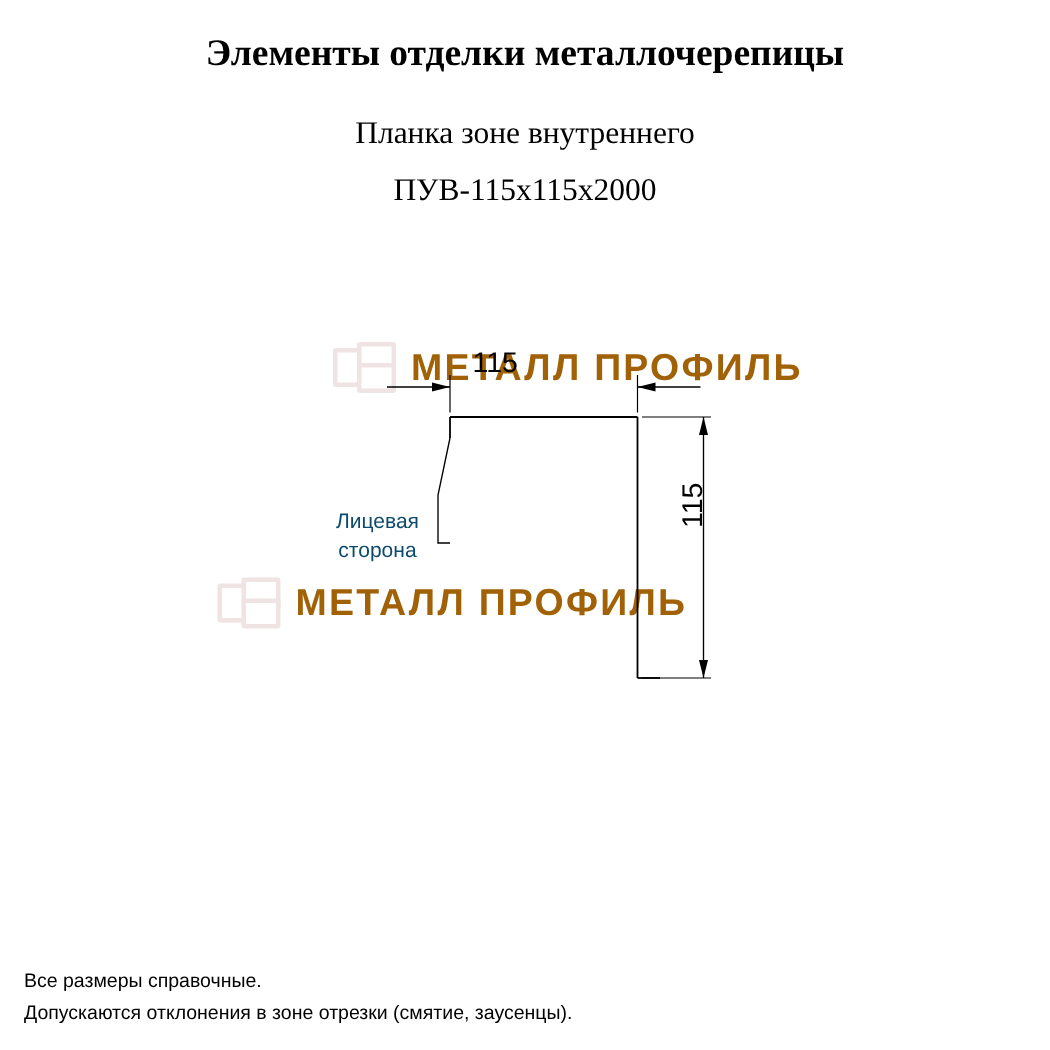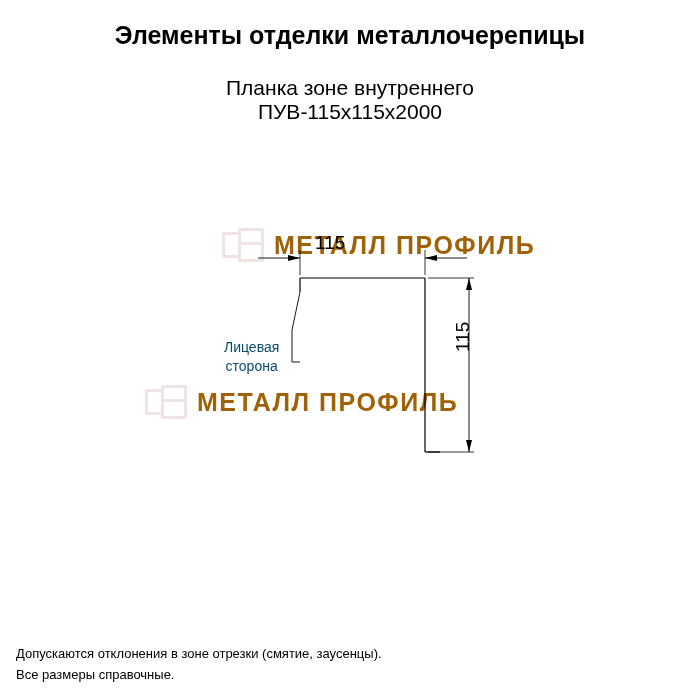--- a/index.html
+++ b/index.html
@@ -16,38 +16,39 @@
     overflow: hidden;
   }
 
   
   .header-block {
     position: absolute;
     top: 0;
     left: 0;
     width: 700px;
     text-align: center;
+    font-family: Liberation Serif, serif;
   }
   .title-main {
     font-size: 25px;
     font-weight: bold;
     letter-spacing: 0px;
     margin-top: 22px;
     line-height: 1.1;
   }
   .title-sub {
     font-size: 21px;
     font-weight: normal;
     margin-top: 26px;
     line-height: 1.15;
   }
   .title-code {
     font-size: 21px;
     font-weight: normal;
-    margin-top: 0;
+    margin-top: 14px;
     line-height: 1.15;
   }
 
   
   .watermark {
     position: absolute;
     display: flex;
     align-items: center;
     gap: 10px;
     opacity: 1;
@@ -204,15 +205,15 @@
   <div class="dim-label dim-top">115</div>
   <div class="dim-label dim-right">115</div>
 
   <div class="leader-label">
     <div>Лицевая</div>
     <div>сторона</div>
   </div>
 </div>
 
 <div class="footer">
+  <div>Все размеры справочные.</div>
   <div>Допускаются отклонения в зоне отрезки (смятие, заусенцы).</div>
-  <div>Все размеры справочные.</div>
 </div>
 
 </body></html>

